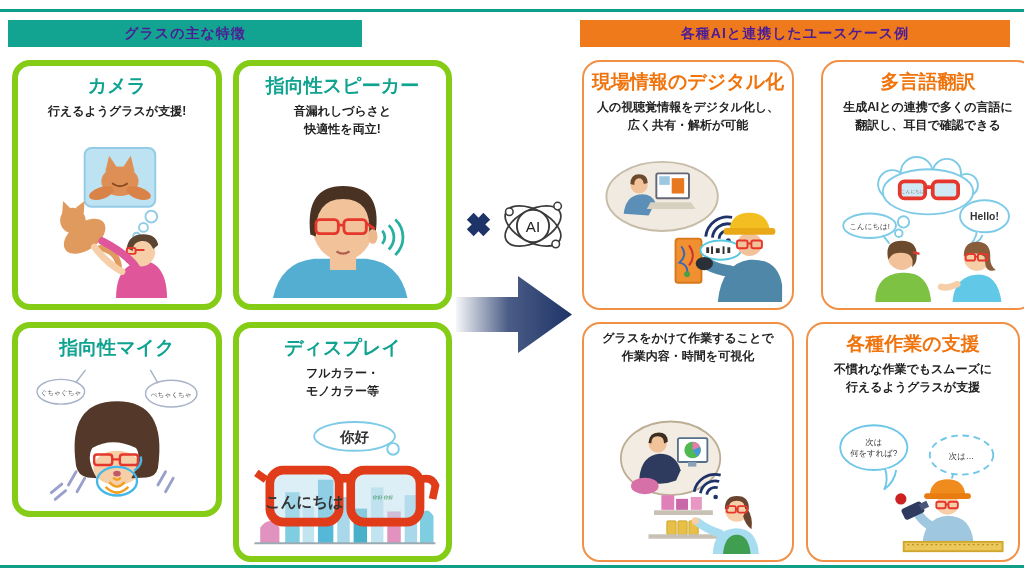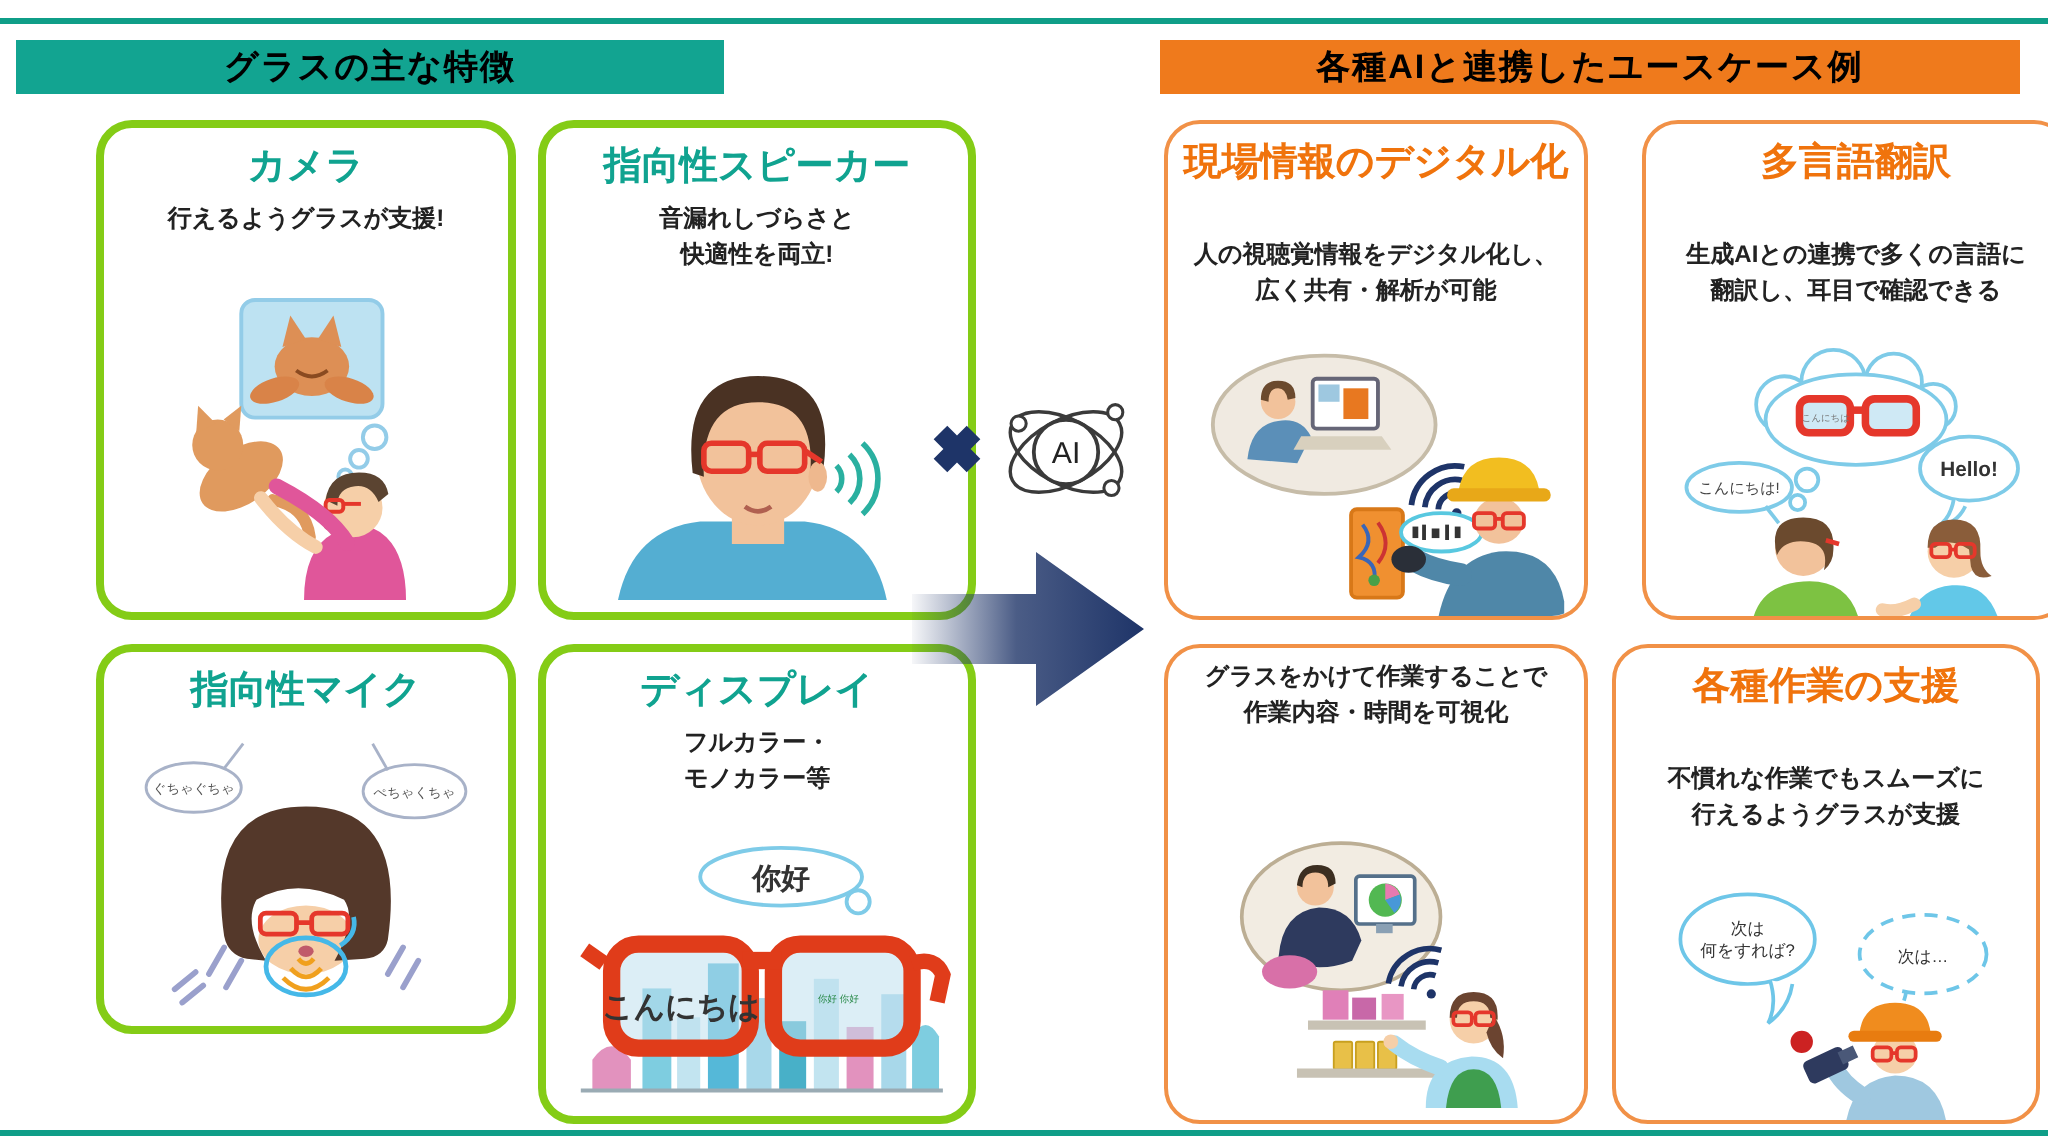--- a/index.html
+++ b/index.html
@@ -3,26 +3,26 @@
 <meta charset="utf-8">
 <style>
   * { margin:0; padding:0; box-sizing:border-box; }
   html,body { background:#fff; }
   body { width:1024px; height:574px; font-family:"Liberation Sans","DejaVu Sans",sans-serif; }
   .stage { position:relative; width:1024px; height:574px; background:#fff; overflow:hidden; }
   .rule { position:absolute; left:0; width:1024px; height:3px; background:#0f9e88; }
   .rule.top { top:9px; }
   .rule.bottom { top:565px; }
   .header-bar { position:absolute; height:27px; display:flex; align-items:center; justify-content:center;
-                color:#000000; font-weight:bold; font-size:17px; letter-spacing:1px; }
+                color:#4c1d95; font-weight:bold; font-size:14px; letter-spacing:1px; }
   .header-left  { left:8px;  top:20px; width:354px; background:#12a491; }
   .header-right { left:580px; top:20px; width:430px; background:#ef7a1c; }
   .card { position:absolute; background:#fff; border-radius:18px; display:flex; flex-direction:column; align-items:center; overflow:hidden; }
-  .card.teal   { border:4px solid #84cc16;margin-left:36px; }
-  .card.orange { border:2px solid #f19147;gap:20px; }
+  .card.teal   { border:6px solid #84cc16; }
+  .card.orange { border:2px solid #f19147; }
   .card-title { font-weight:bold; font-size:19px; margin-top:10px; line-height:1.1; white-space:nowrap; }
   .teal  .card-title { color:#10a390; }
   .orange .card-title { color:#f0730c; }
   .card-desc { font-weight:bold; font-size:12px; color:#222; text-align:center; white-space:pre-line;
                margin-top:5px; line-height:1.5; }
   .illus { flex:1; width:100%; display:flex; align-items:flex-end; justify-content:center; padding-bottom:6px; }
   .center-x  { position:absolute; left:461px; top:207px; width:35px; height:35px; }
   .center-ai { position:absolute; left:497px; top:190px; width:72px; height:72px; }
   .center-arrow { position:absolute; left:456px; top:276px; width:116px; height:77px; }
   svg { display:block; }

